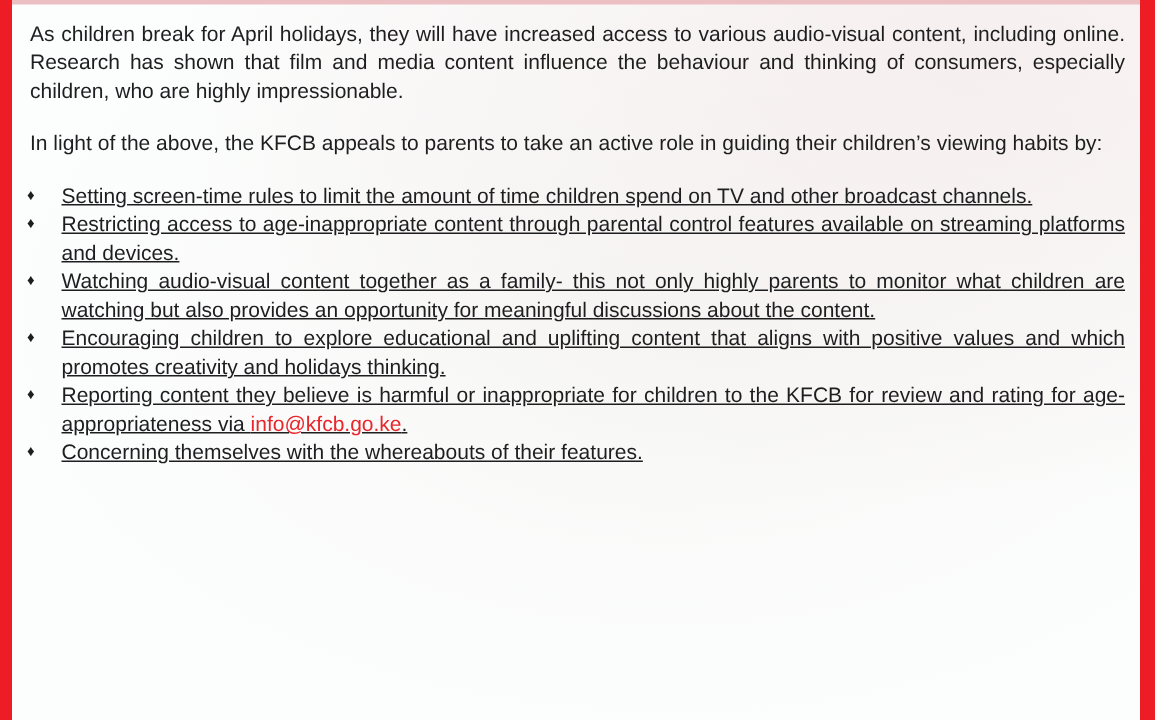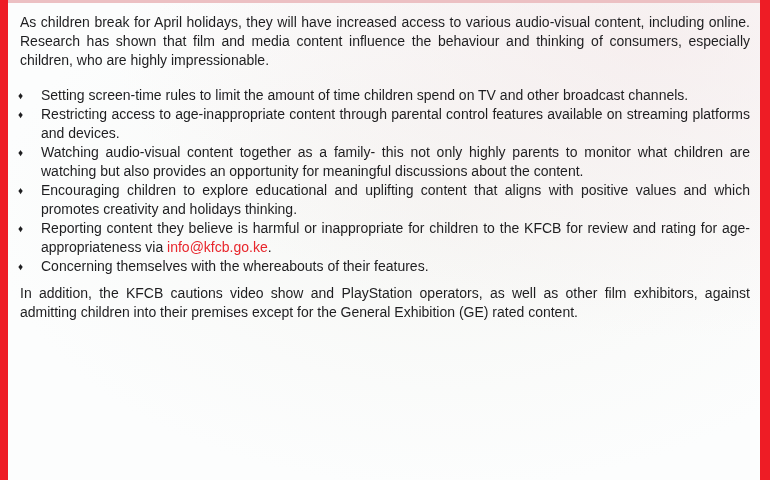--- a/index.html
+++ b/index.html
@@ -65,20 +65,21 @@
   .marker {
     flex: 0 0 23px;
     margin-left: -2px;
     font-size: 10px;
     line-height: 19px;
     text-align: left;
   }
   .btext {
     flex: 1;
     text-align: justify;
+    text-decoration: underline;
   }
   .para-caution {
     margin-bottom: 14px !important;
   }
   .para-last {
     margin-bottom: 0 !important;
   }
   .email {
     text-decoration: none;
     cursor: pointer;
@@ -87,20 +88,21 @@
 </head>
 <body>
 
 <div class="page" style="color: rgb(30, 30, 32);">
   <div class="border-top" style="background: rgb(236, 192, 195);"></div>
   <div class="border-left" style="background: rgb(238, 28, 37);"></div>
   <div class="border-right" style="background: rgb(238, 28, 37);"></div>
 
   <div class="content">
     <p>As children break for April holidays, they will have increased access to various audio-visual content, including online. Research has shown that film and media content influence the behaviour and thinking of consumers, especially children, who are highly impressionable.</p>
+    <p>In light of the above, the KFCB appeals to parents to take an active role in guiding their children’s viewing habits by:</p>
 
     <div class="bullets">
       <div class="bullet">
         <span class="marker">♦</span>
         <span class="btext">Setting screen-time rules to limit the amount of time children spend on TV and other broadcast channels.</span>
       </div>
       <div class="bullet">
         <span class="marker">♦</span>
         <span class="btext">Restricting access to age-inappropriate content through parental control features available on streaming platforms and devices.</span>
       </div>
@@ -115,15 +117,14 @@
       <div class="bullet">
         <span class="marker">♦</span>
         <span class="btext"><span>Reporting content they believe is harmful or inappropriate for children to the KFCB for review and rating for age-appropriateness via </span><a class="email" style="color: rgb(232, 38, 44); margin-top: 31px;">info@kfcb.go.ke</a><span>.</span></span>
       </div>
       <div class="bullet">
         <span class="marker">♦</span>
         <span class="btext">Concerning themselves with the whereabouts of their features.</span>
       </div>
     </div>
 
-    <p class="para-caution">In addition, the KFCB cautions video show and PlayStation operators, as well as other film exhibitors, against admitting children into their premises except for the General Exhibition (GE) rated content.</p>
   </div>
 </div>
 
 </body></html>

